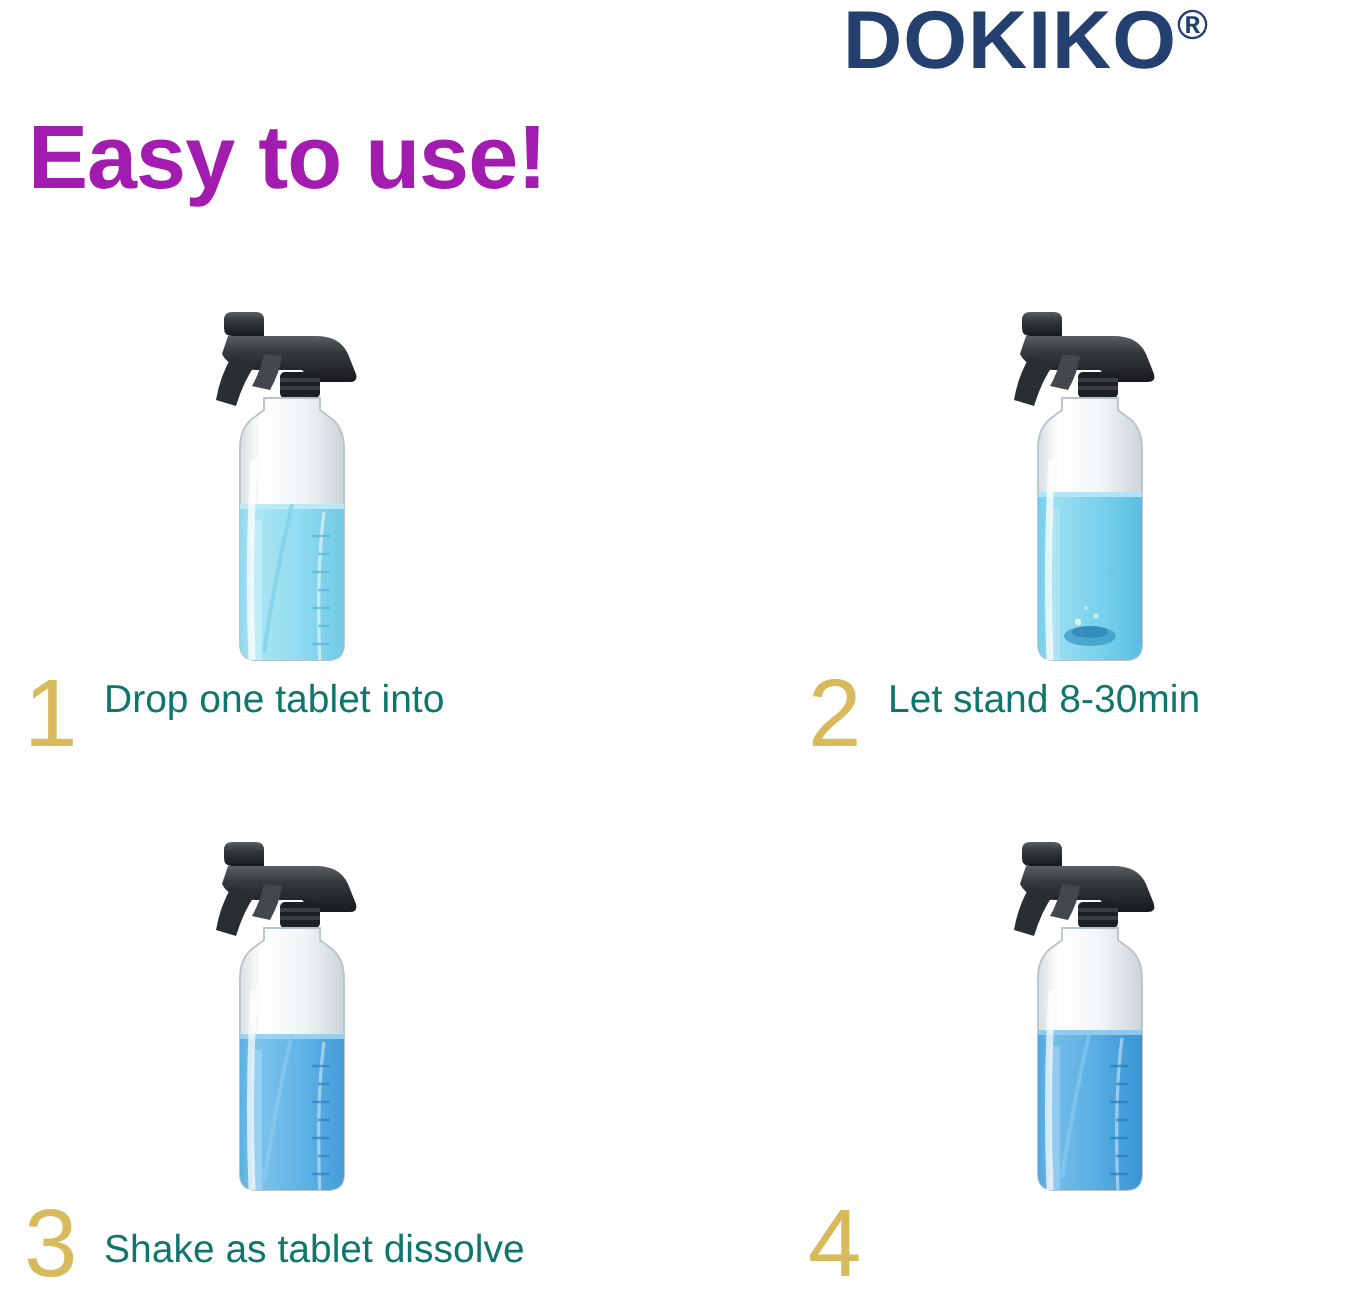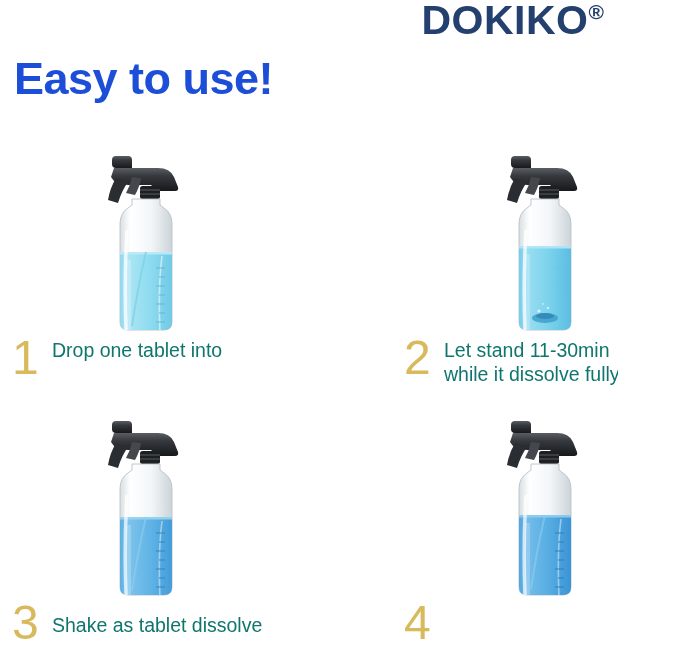--- a/index.html
+++ b/index.html
@@ -39,21 +39,21 @@
   }
 
   .headline {
     position: absolute;
     left: 14px;
     top: 55px;
     font-family: "Liberation Sans", sans-serif;
     font-weight: bold;
     font-size: 45px;
     letter-spacing: -0.5px;
-    color: #1d4ed8;
+    color: #a21caf;
     line-height: 1.05;
     white-space: nowrap;
   }
 
   
   .step {
     position: absolute;
     width: 330px;
     height: 240px;
   }
@@ -240,22 +240,21 @@
           <line x1="70" y1="146" x2="78" y2="146"></line>
           <line x1="73" y1="155" x2="78" y2="155"></line>
           <line x1="70" y1="164" x2="78" y2="164"></line>
         </g>
         <path d="M41 90 q-3 50 -1 100" stroke="#ffffff" stroke-width="3.5" fill="none" opacity="0.75"></path>
       </svg>
     </div>
     <div class="caption">
       <div class="step-num">2</div>
       <div class="step-text">
-        <span>Let stand 11-30min</span>
-        <span class="line2">while it dissolve fully</span>
+        <span>Let stand 8-30min</span>
       </div>
     </div>
   </div>
 
   <div class="step step-r2 step-c1">
     <div class="bottle-wrap">
       <svg class="bottle-svg" viewBox="0 0 120 200" xmlns="http://www.w3.org/2000/svg">
         <defs>
           <linearGradient id="g3liq" x1="0" y1="0" x2="1" y2="0">
             <stop offset="0%" stop-color="#4aa4dd"></stop>

